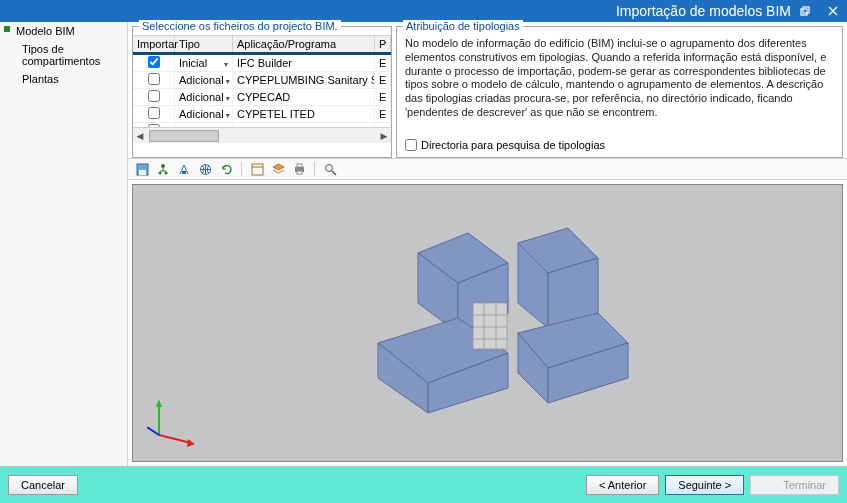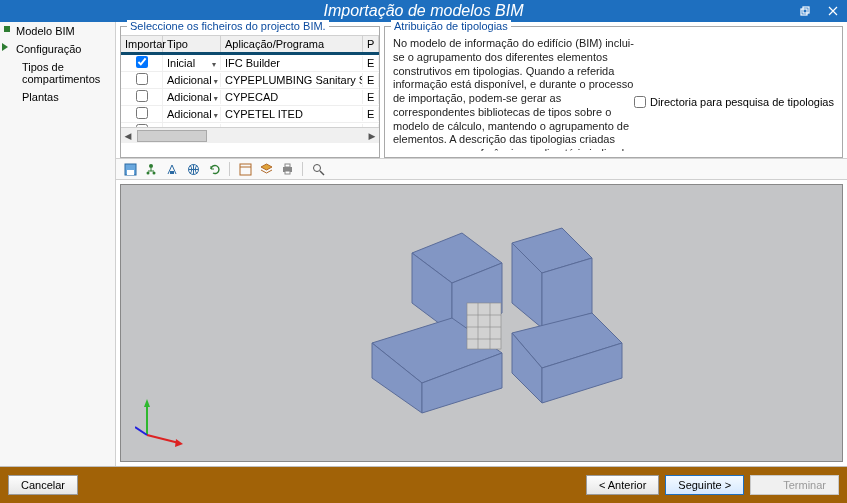--- a/index.html
+++ b/index.html
@@ -1,37 +1,37 @@
 <!DOCTYPE html>
 <html><head>
 <meta charset="utf-8">
 <style>
   * { box-sizing: border-box; margin: 0; padding: 0; font-family: "Segoe UI", Tahoma, sans-serif; }
   body { width: 847px; height: 503px; background: #fff; overflow: hidden; font-size: 11px; color: #000; }
 
   .titlebar { height: 22px; background: #1e6fbf; color: #fff; display: flex; align-items: center; }
-  .titlebar .title { flex: 1; text-align: center; font-size: 16px; font-style: italic; }
+  .titlebar .title { flex: 1; text-align: right; font-size: 14px; }
   .titlebar .ctl { width: 28px; height: 22px; display: flex; align-items: center; justify-content: center; }
   .titlebar svg { fill: none; stroke: #fff; stroke-width: 1.2; }
 
   .main { display: flex; height: 444px; }
 
-  .sidebar { width: 116px; border-right: 1px solid #d0d0d0; background: #f7f7f7; }
+  .sidebar { width: 128px; border-right: 1px solid #d0d0d0; background: #f7f7f7; }
   .sidebar .item { padding: 3px 6px 3px 16px; position: relative; cursor: default; }
   .sidebar .item.active::before { content: ""; position: absolute; left: 4px; top: 4px; width: 6px; height: 6px; background: #2e7d32; }
   .sidebar .item.current::before { content: ""; position: absolute; left: 2px; top: 3px; width: 0; height: 0; border-top: 4px solid transparent; border-bottom: 4px solid transparent; border-left: 6px solid #2e7d32; }
   .sidebar .item.sub { padding-left: 22px; }
 
   .content { flex: 1; display: flex; flex-direction: column; }
 
   .toprow { display: flex; gap: 4px; padding: 4px 4px 0 4px; height: 136px; }
   .panel { border: 1px solid #a9a9a9; position: relative; background: #fff; }
   .panel .ph { position: absolute; top: -7px; left: 6px; background: #fff; padding: 0 3px; color: #0a4a9e; font-size: 11px; }
   .panel-left { width: 260px; padding: 8px 0 14px 0; display: flex; flex-direction: column; }
-  .panel-right { flex: 1; padding: 10px 8px 6px 8px; display: flex; flex-direction: row; }
+  .panel-right { flex: 1; padding: 10px 8px 6px 8px; display: flex; flex-direction: column; }
 
   .grid-head, .grid-row { display: flex; align-items: center; font-size: 11px; }
   .grid-head { background: #f0f0f0; border-top: 1px solid #d0d0d0; border-bottom: 3px solid #0c4a6e; }
   .grid-head .cell { padding: 2px 4px; border-right: 1px solid #d0d0d0; }
   .grid-row { border-bottom: 1px solid #eee; }
   .grid-row .cell { padding: 1px 4px; border-right: 1px solid #f0f0f0; }
   .col-chk { width: 42px; text-align: center; }
   .col-tipo { width: 58px; display:flex; align-items:flex-end; justify-content:space-between;}
   .col-app { flex: 1; white-space: nowrap; overflow: hidden; }
   .col-e { width: 16px; text-align: center; }
@@ -46,21 +46,21 @@
 
   .toolbar { height: 22px; display: flex; align-items: center; gap: 5px; padding: 2px 6px; border-top:1px solid #d0d0d0; border-bottom:1px solid #d0d0d0; background:#f9f9f9;}
   .toolbar .tb { width: 16px; height: 16px; display:flex; align-items:center; justify-content:center; }
   .toolbar .sep { width:1px; height:14px; background:#ccc; margin:0 2px;}
 
   .viewport { flex: 1; margin: 4px; border: 1px solid #888; background: #c4c5c7; position: relative; overflow:hidden;}
   .axis { position:absolute; left:14px; bottom:14px; }
 
   .buildings { position:absolute; left:50%; top:50%; transform:translate(-50%,-50%); }
 
-  .footer { height: 37px; border-top: 1px solid #bfbfbf; background: #a16207; display: flex; align-items: center; padding: 0 8px; gap: 6px; }
+  .footer { height: 37px; border-top: 1px solid #bfbfbf; background: #5eead4; display: flex; align-items: center; padding: 0 8px; gap: 6px; }
   .footer .spacer { flex: 1; }
   .btn { border: 1px solid #9a9a9a; background: linear-gradient(#fdfdfd,#e7e7e7); padding: 3px 12px; font-size: 11px; cursor: default; }
   .btn.primary { border-color: #1e6fbf; background: linear-gradient(#f4faff,#d6e9ff); }
   .btn.disabled { color: #999; border-color:#c8c8c8; background:#f0f0f0;padding-left:32px;}
   input[type=checkbox]{ width:12px; height:12px; }
 </style>
 </head>
 <body>
 
 <div class="titlebar">
@@ -76,21 +76,20 @@
     <svg width="10" height="10">
         <path d="M1 1 L9 9 M9 1 L1 9"></path>
       </svg>
   </div>
 </div>
 
 <div class="main">
 
   <div class="sidebar">
     <div class="item active"><span>Modelo BIM</span></div>
-    <div class="item current"><span>Configuração</span></div>
     <div class="item sub"><span>Tipos de compartimentos</span></div>
     <div class="item sub"><span>Plantas</span></div>
   </div>
 
   <div class="content">
     <div class="toprow">
 
       <div class="panel panel-left">
         <div class="ph">Seleccione os ficheiros do projecto BIM.</div>
         <div class="grid-head">

